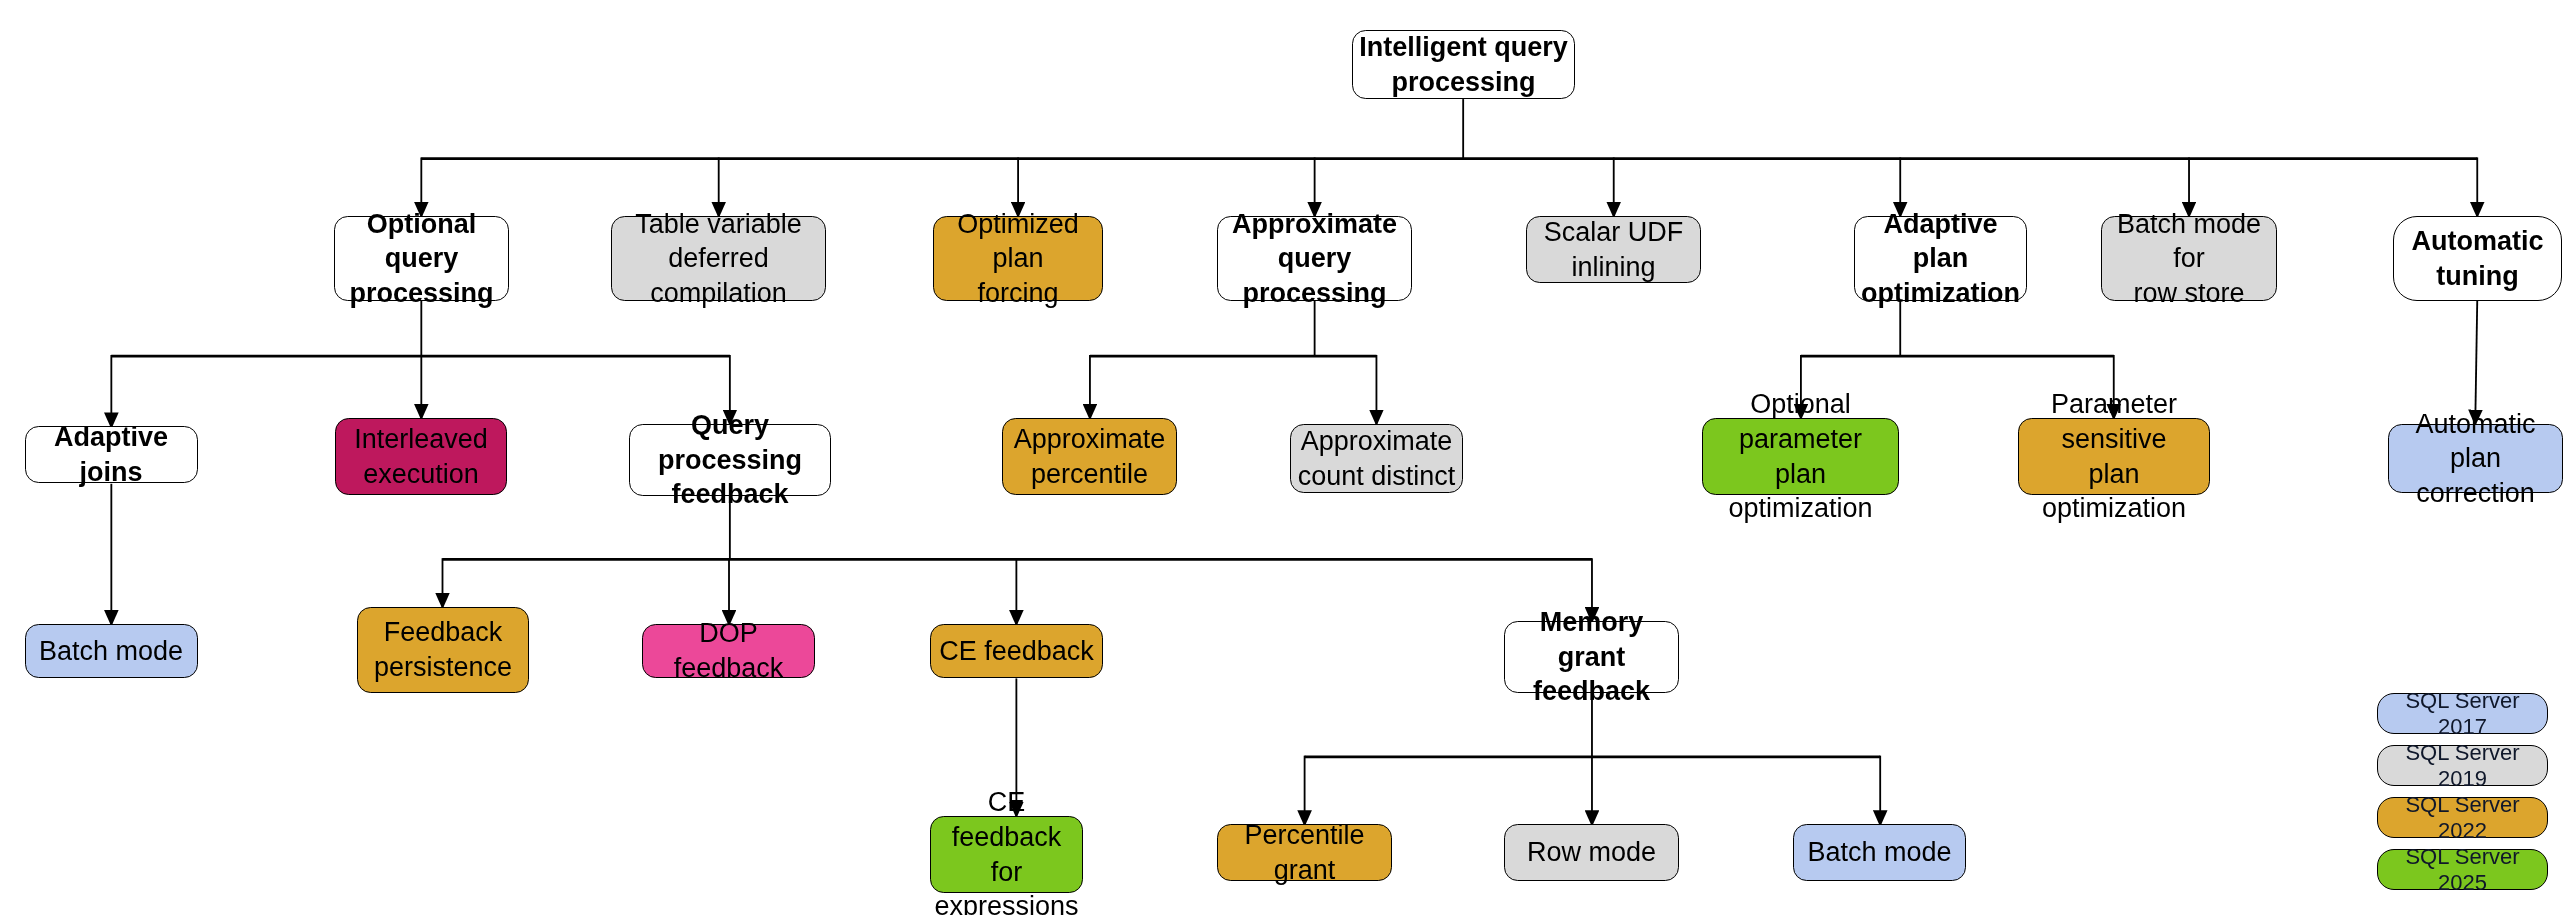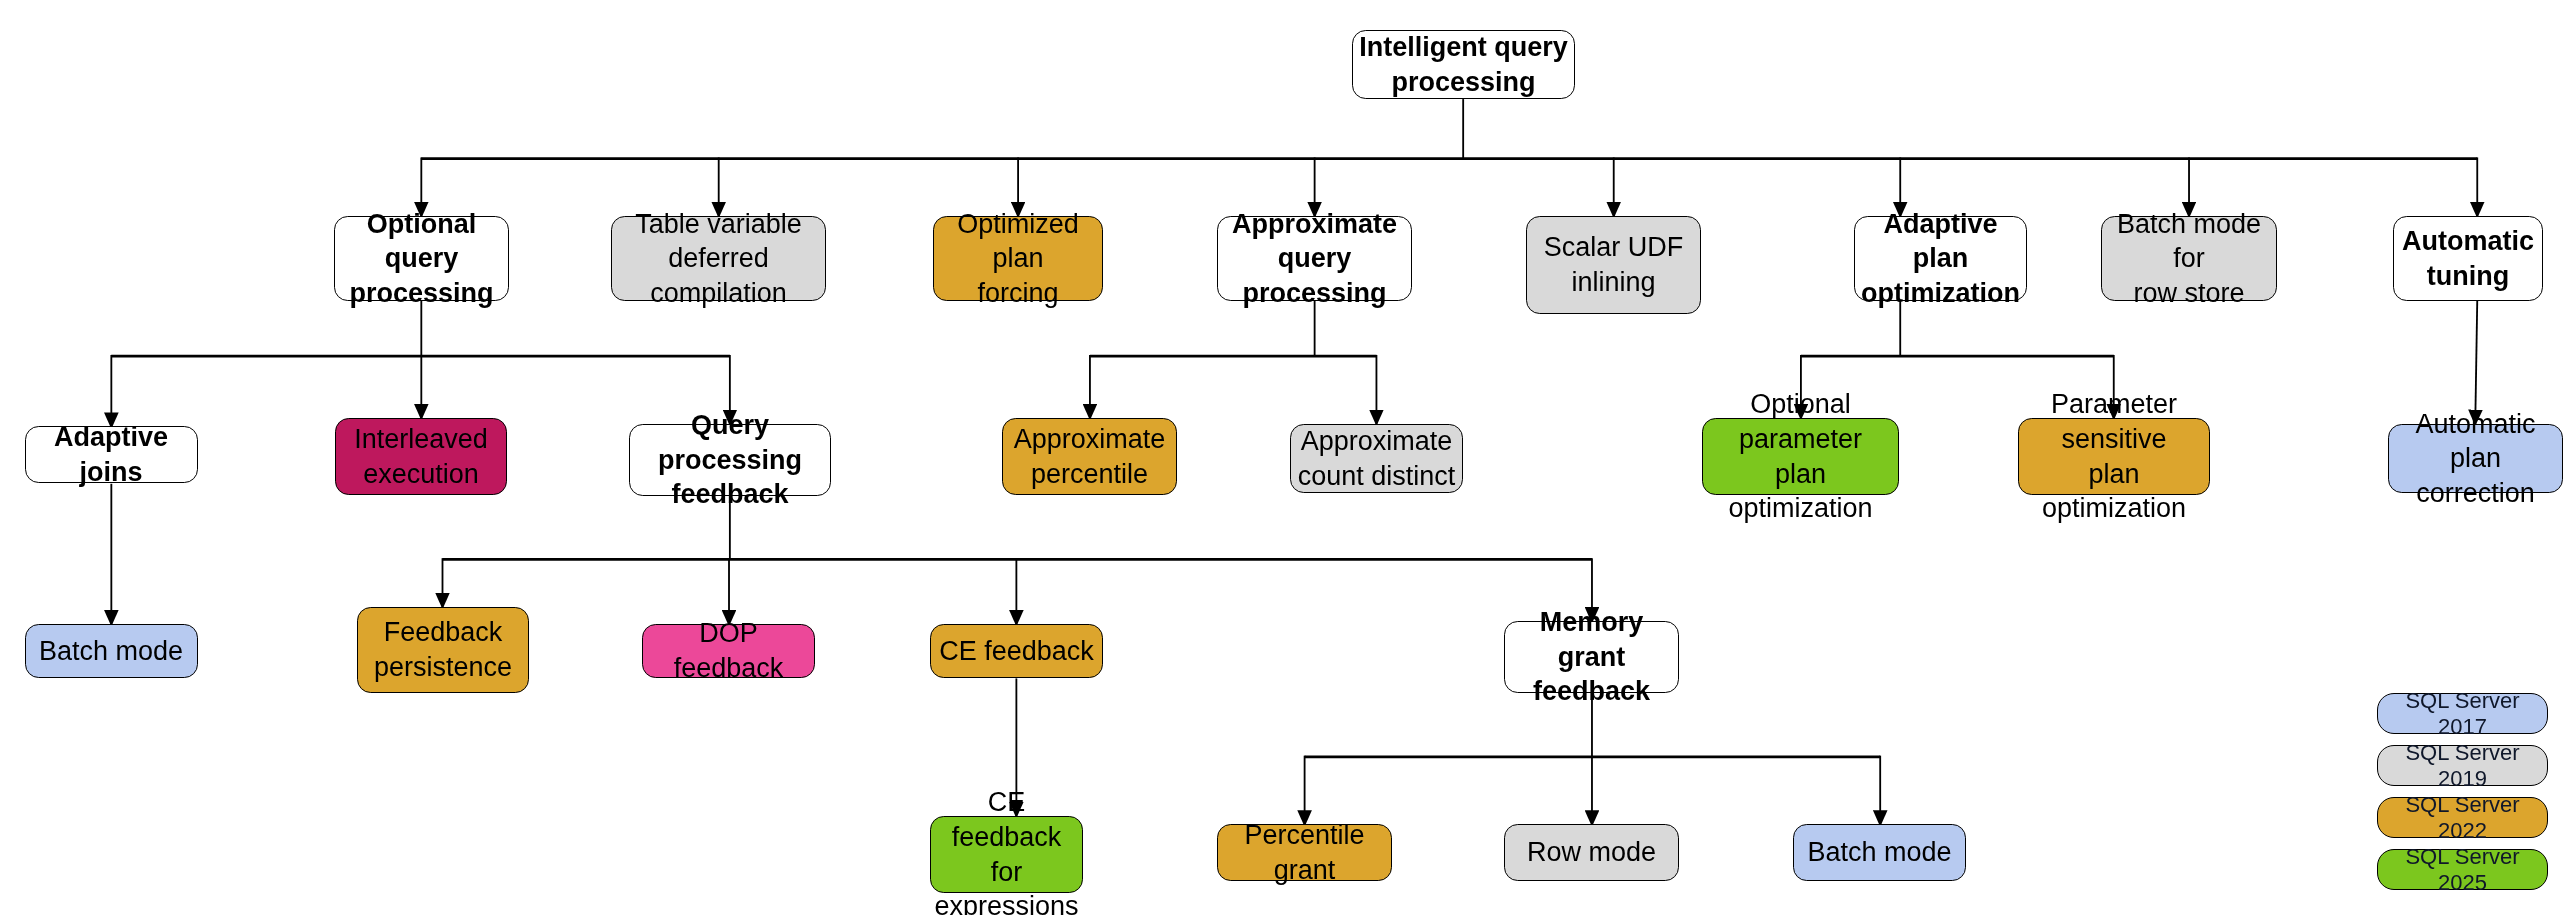--- a/index.html
+++ b/index.html
@@ -102,27 +102,27 @@
       <div class="node bold" style="left: 1352px; top: 30px; width: 223px; height: 69px; background: rgb(255, 255, 255);">Intelligent query
 processing</div>
       <div class="node bold" style="left: 334px; top: 216px; width: 175px; height: 85px; background: rgb(255, 255, 255);">Optional query
 processing</div>
       <div class="node" style="left: 611px; top: 216px; width: 215px; height: 85px; background: rgb(217, 217, 217);">Table variable
 deferred compilation</div>
       <div class="node" style="left: 933px; top: 216px; width: 170px; height: 85px; background: rgb(220, 165, 45);">Optimized plan
 forcing</div>
       <div class="node bold" style="left: 1217px; top: 216px; width: 195px; height: 85px; background: rgb(255, 255, 255);">Approximate
 query processing</div>
-      <div class="node" style="left: 1526px; top: 216px; width: 175px; height: 98px; background: rgb(217, 217, 217);">Scalar UDF
+      <div class="node" style="left: 1526px; top: 216px; width: 175px; height: 67px; background: rgb(217, 217, 217);">Scalar UDF
 inlining</div>
       <div class="node bold" style="left: 1814px; top: 216px; width: 173px; height: 85px; background: rgb(255, 255, 255); margin-left: 40px;">Adaptive plan
 optimization</div>
       <div class="node" style="left: 2101px; top: 216px; width: 176px; height: 85px; background: rgb(217, 217, 217);">Batch mode for
 row store</div>
-      <div class="node bold" style="left: 2393px; top: 216px; width: 150px; height: 85px; background: rgb(255, 255, 255);">Automatic
+      <div class="node bold" style="left: 2393px; top: 216px; width: 169px; height: 85px; background: rgb(255, 255, 255); border-radius: 24px;">Automatic
 tuning</div>
       <div class="node bold" style="left: 24.6px; top: 426px; width: 173px; height: 57px; background: rgb(255, 255, 255);">Adaptive joins</div>
       <div class="node" style="left: 335px; top: 418px; width: 172px; height: 77px; background: #be185d;">Interleaved
 execution</div>
       <div class="node bold" style="left: 629px; top: 424px; width: 202px; height: 72px; background: rgb(255, 255, 255);">Query processing
 feedback</div>
       <div class="node" style="left: 1002px; top: 418px; width: 175px; height: 77px; background: rgb(220, 165, 45);">Approximate
 percentile</div>
       <div class="node" style="left: 1290px; top: 424px; width: 173px; height: 69px; background: rgb(217, 217, 217);">Approximate
 count distinct</div>

